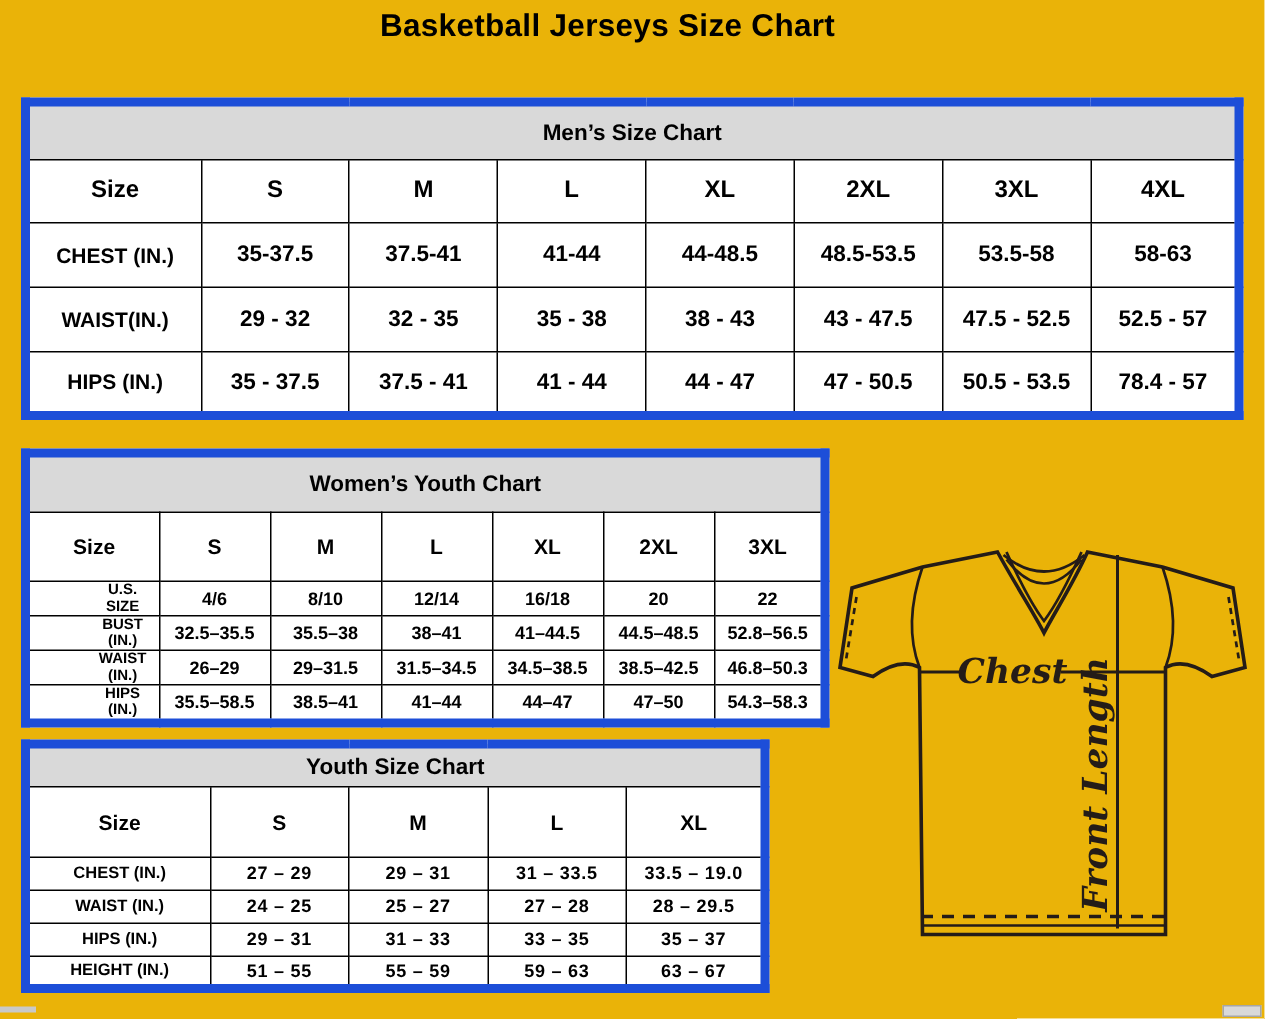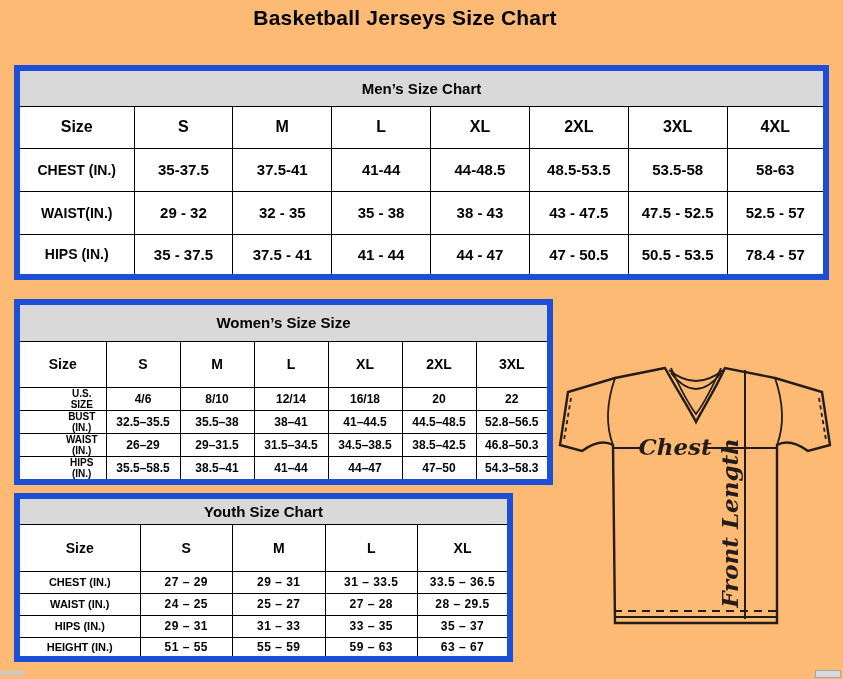--- a/index.html
+++ b/index.html
@@ -1,18 +1,18 @@
 <!DOCTYPE html>
 <html style="--header-bg: #d9d9d9;"><head>
 <meta charset="utf-8">
 <style>
   * { margin:0; padding:0; box-sizing:border-box; }
   html,body { background:#ffffff; }
   #canvas {
-    position:relative; width:843px; height:679px; background:#fdba74;
+    position:relative; width:843px; height:679px; background:#eab308;
     font-family:"Liberation Sans", sans-serif; color:#000; overflow:hidden;
   }
   .page-title {
     position:absolute; top:6px; left:0; width:810px; text-align:center;
     font-size:21px; font-weight:bold; letter-spacing:0.2px;
   }
   table.size-table {
     position:absolute; border-collapse:collapse; table-layout:fixed;
     background:#fff; border:6px solid #1d4ed8;
   }
@@ -129,21 +129,21 @@
         <col class="label-col">
         <col>
         <col>
         <col>
         <col>
         <col>
         <col>
       </colgroup>
     <thead>
       <tr class="band-row">
-        <th class="band-cell" colspan="7">Women’s Size Size</th>
+        <th class="band-cell" colspan="7">Women’s Youth Chart</th>
       </tr>
       <tr class="col-row">
           <th>Size</th>
           <th>S</th>
           <th>M</th>
           <th>L</th>
           <th>XL</th>
           <th>2XL</th>
           <th>3XL</th>
         </tr>
@@ -207,21 +207,21 @@
           <th>L</th>
           <th>XL</th>
         </tr>
     </thead>
     <tbody class="rows">
         <tr>
           <th class="row-label">CHEST (IN.)</th>
           <td>27 – 29</td>
           <td>29 – 31</td>
           <td>31 – 33.5</td>
-          <td>33.5 – 36.5</td>
+          <td>33.5 – 19.0</td>
         </tr>
         <tr>
           <th class="row-label">WAIST (IN.)</th>
           <td>24 – 25</td>
           <td>25 – 27</td>
           <td>27 – 28</td>
           <td>28 – 29.5</td>
         </tr>
         <tr>
           <th class="row-label">HIPS (IN.)</th>

